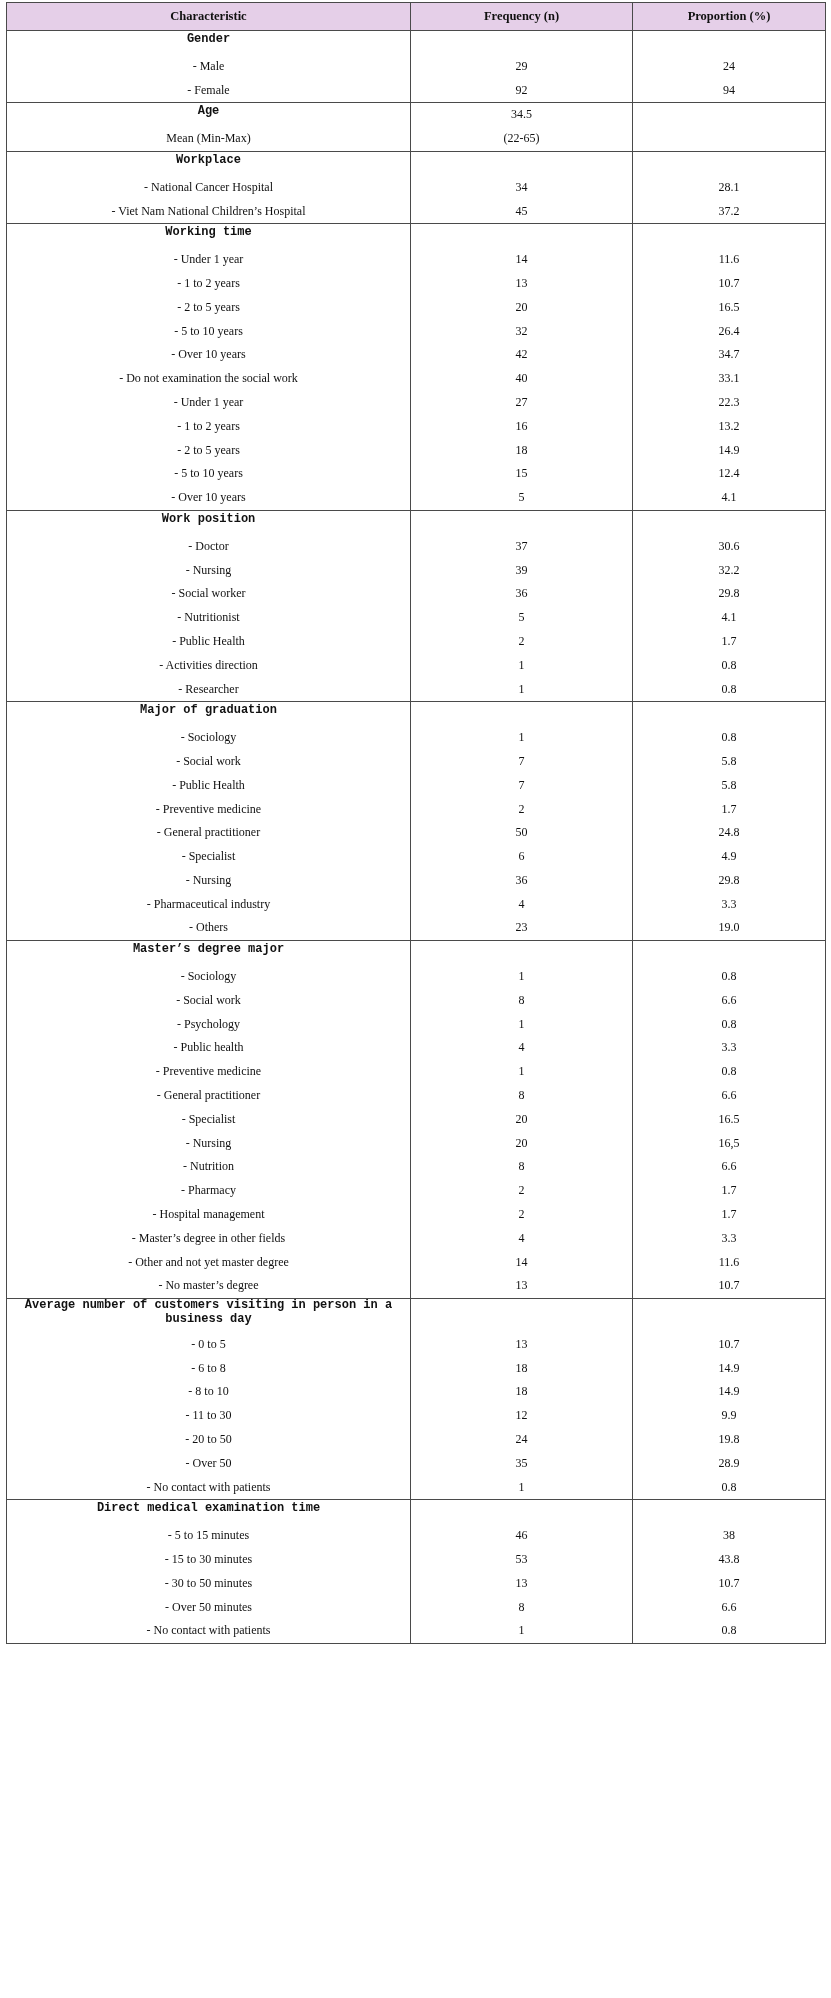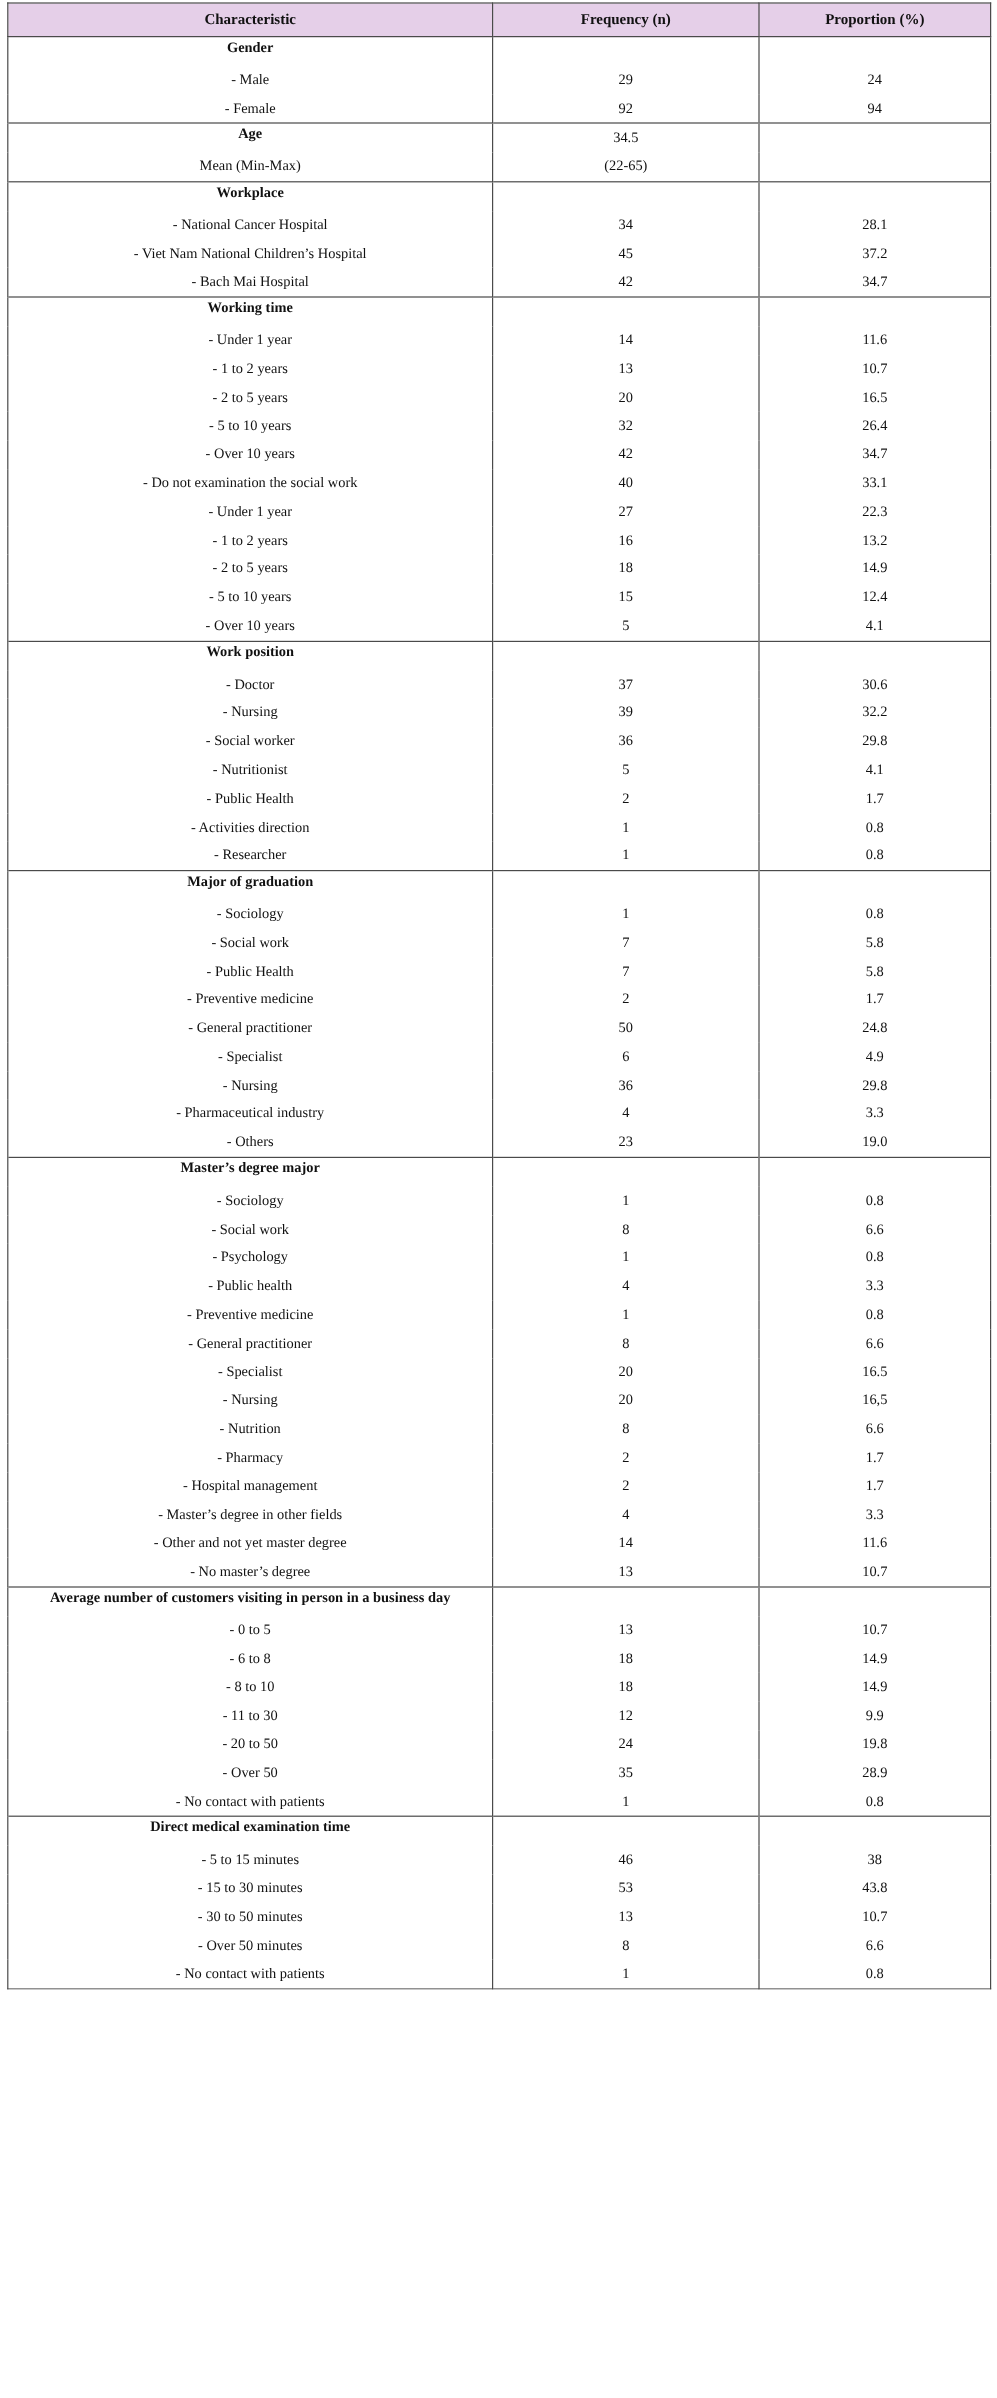--- a/index.html
+++ b/index.html
@@ -44,20 +44,21 @@
     text-align: center;
     padding: 5px 2px;
     vertical-align: middle;
     font-family: "Liberation Serif", serif;
     line-height: 1.15;
   }
   tr.group-head td.label {
     font-weight: bold;
     padding-top: 0;
     padding-bottom: 6px;
+    font-family: Liberation Mono, monospace;
   }
   tr.group-start td {
     border-top: 1px solid #4a4a4a;
   }
   tbody tr:last-child td {
     border-bottom: 1px solid #4a4a4a;
   }
   td.label { text-align: center; }
   td.num { text-align: center; }
 </style>
@@ -112,25 +113,20 @@
         <tr>
           <td class="label">- National Cancer Hospital</td>
           <td class="num">34</td>
           <td class="num">28.1</td>
         </tr>
         <tr>
           <td class="label">- Viet Nam National Children’s Hospital</td>
           <td class="num">45</td>
           <td class="num">37.2</td>
         </tr>
-        <tr>
-          <td class="label">- Bach Mai Hospital</td>
-          <td class="num">42</td>
-          <td class="num">34.7</td>
-        </tr>
         <tr class="group-head group-start">
           <td class="label">Working time</td>
           <td class="num">&nbsp;</td>
           <td class="num">&nbsp;</td>
         </tr>
         <tr>
           <td class="label">- Under 1 year</td>
           <td class="num">14</td>
           <td class="num">11.6</td>
         </tr>

